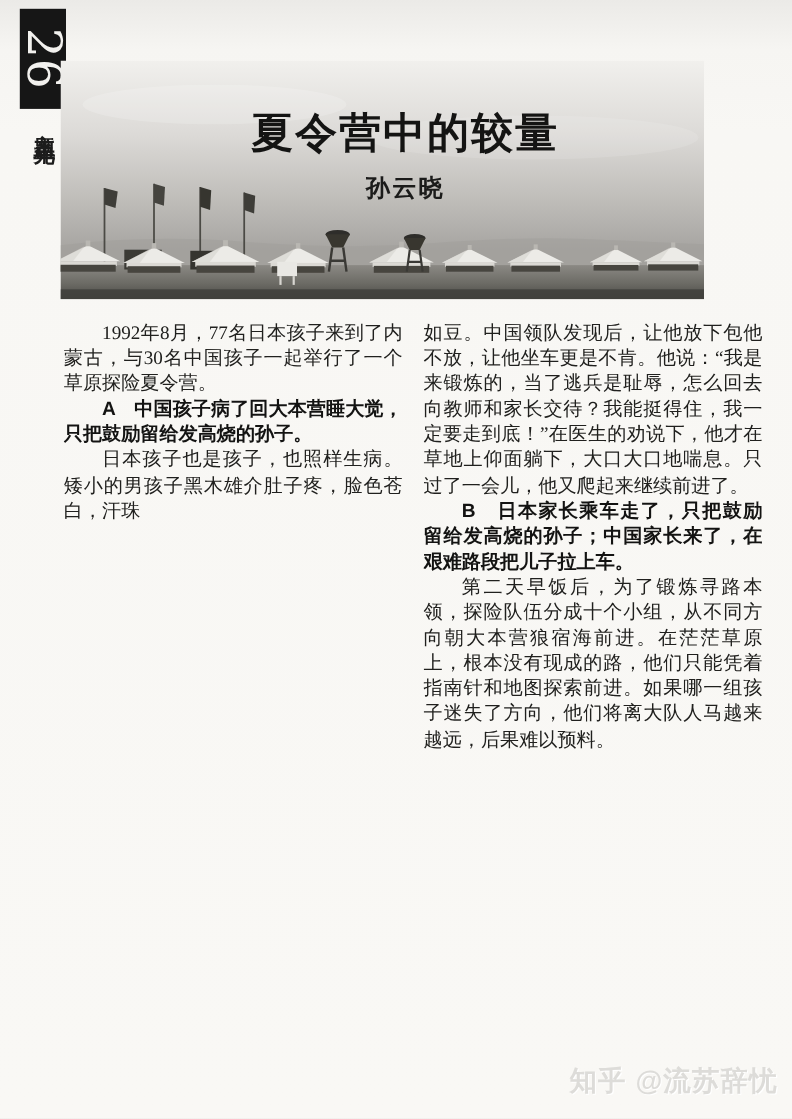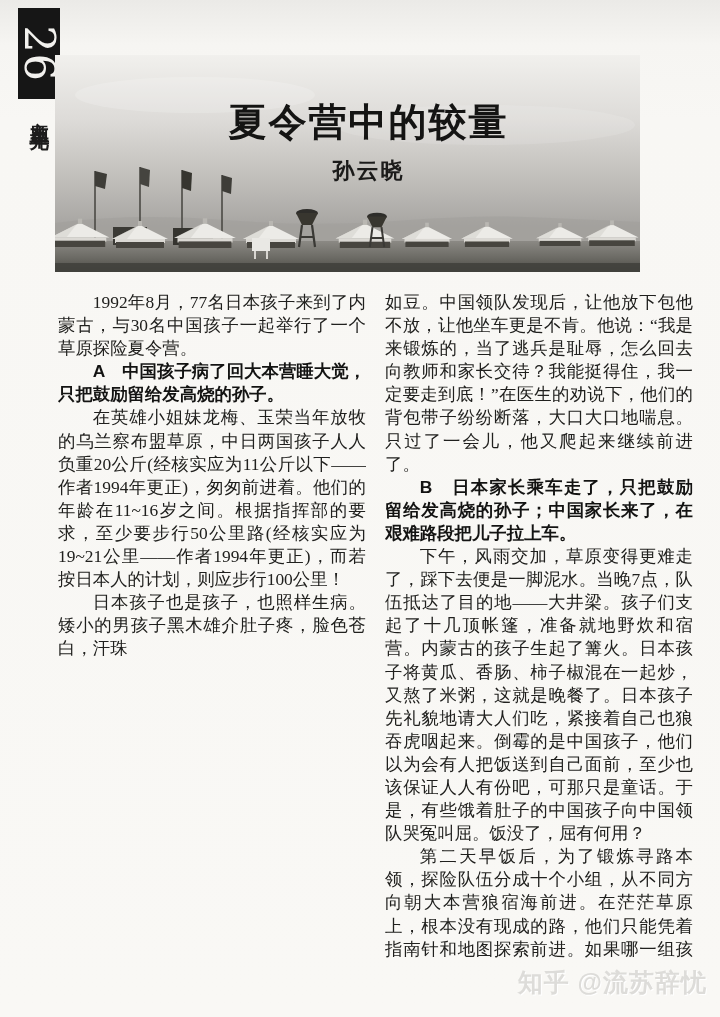--- a/index.html
+++ b/index.html
@@ -151,25 +151,23 @@
 
     <div class="title-block">
       <h1 class="article-title">夏令营中的较量</h1>
       <div class="article-author">孙云晓</div>
     </div>
   </div>
 
   <div class="column col-left" id="col-left">
       <p class="para indent">1992年8月，77名日本孩子来到了内蒙古，与30名中国孩子一起举行了一个草原探险夏令营。</p>
       <p class="para bold indent">A　中国孩子病了回大本营睡大觉，只把鼓励留给发高烧的孙子。</p>
-      <p class="para indent">在英雄小姐妹龙梅、玉荣当年放牧的乌兰察布盟草原，中日两国孩子人人负重20公斤(经核实应为11公斤以下——作者1994年更正)，匆匆前进着。他们的年龄在11~16岁之间。根据指挥部的要求，至少要步行50公里路(经核实应为19~21公里——作者1994年更正)，而若按日本人的计划，则应步行100公里！</p>
       <p class="para indent">日本孩子也是孩子，也照样生病。矮小的男孩子黑木雄介肚子疼，脸色苍白，汗珠</p>
     </div>
   <div class="column col-right" id="col-right">
-      <p class="para">如豆。中国领队发现后，让他放下包他不放，让他坐车更是不肯。他说：“我是来锻炼的，当了逃兵是耻辱，怎么回去向教师和家长交待？我能挺得住，我一定要走到底！”在医生的劝说下，他们的背包带子纷纷断落，大口大口地喘息。只过了一会儿，他又爬起来继续前进了。</p>
+      <p class="para">如豆。中国领队发现后，让他放下包他不放，让他坐车更是不肯。他说：“我是来锻炼的，当了逃兵是耻辱，怎么回去向教师和家长交待？我能挺得住，我一定要走到底！”在医生的劝说下，他才在草地上仰面躺下，大口大口地喘息。只过了一会儿，他又爬起来继续前进了。</p>
       <p class="para bold indent">B　日本家长乘车走了，只把鼓励留给发高烧的孙子；中国家长来了，在艰难路段把儿子拉上车。</p>
-      <p class="para indent">下午，风雨交加，草原变得更难走了，踩下去便是一脚泥水。当晚7点，队伍抵达了目的地——大井梁。孩子们支起了十几顶帐篷，准备就地野炊和宿营。内蒙古的孩子生起了篝火。日本孩子将黄瓜、香肠、柿子椒混在一起炒，又熬了米粥，这就是晚餐了。日本孩子先礼貌地请大人们吃，紧接着自己也狼吞虎咽起来。倒霉的是中国孩子，他们以为会有人把饭送到自己面前，至少也该保证人人有份吧，可那只是童话。于是，有些饿着肚子的中国孩子向中国领队哭冤叫屈。饭没了，屈有何用？</p>
       <p class="para indent">第二天早饭后，为了锻炼寻路本领，探险队伍分成十个小组，从不同方向朝大本营狼宿海前进。在茫茫草原上，根本没有现成的路，他们只能凭着指南针和地图探索前进。如果哪一组孩子迷失了方向，他们将离大队人马越来越远，后果难以预料。</p>
     </div>
 
   <div class="watermark">知乎 @流苏辞忧</div>
 
 </div>
 
 </body></html>

